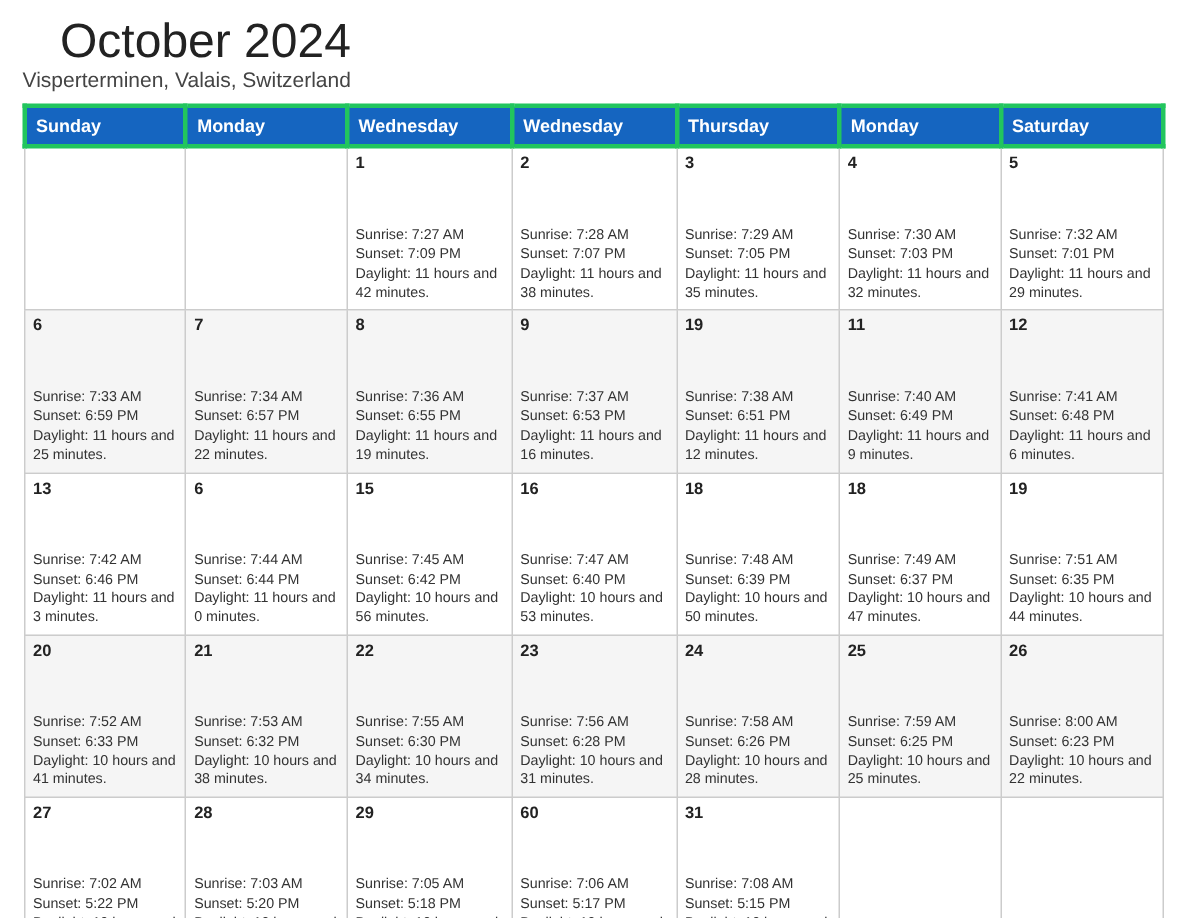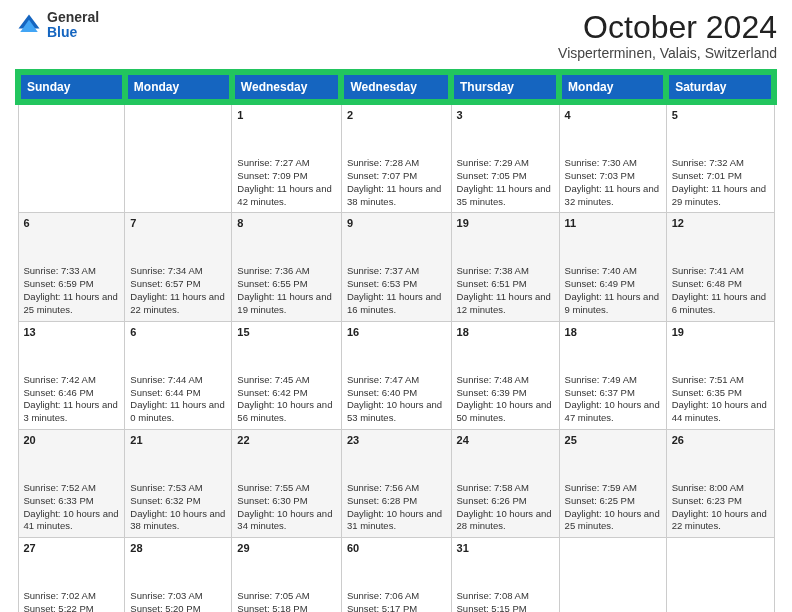--- a/index.html
+++ b/index.html
@@ -64,21 +64,21 @@
       border-collapse: collapse;
       border: 1px solid #ccc;
     }
     .calendar th {
       background: #1565c0;
       color: #fff;
       font-size: 12px;
       font-weight: bold;
       padding: 5px 6px;
       text-align: left;
-      border: 6px solid #22c55e;
+      border: 3px solid #22c55e;
     }
     .calendar td {
       vertical-align: top;
       border: 1px solid #ccc;
       padding: 4px 5px;
       width: 113px;
       min-height: 80px;
       font-size: 10px;
       color: #333;
       background: #fff;
@@ -101,30 +101,20 @@
     }
     .empty-cell {
       background: #f9f9f9;
     }
   </style>
 </head>
 <body>
 
 <div class="page">
   <div class="header">
-    <div class="logo">
-      <svg class="logo-icon" viewBox="0 0 32 32" xmlns="http://www.w3.org/2000/svg">
-        <polygon points="16,4 28,20 4,20" fill="#1565c0"></polygon>
-        <polygon points="16,10 26,24 6,24" fill="#42a5f5"></polygon>
-      </svg>
-      <div class="logo-text">
-        <span class="logo-general">General</span>
-        <span class="logo-blue">Blue</span>
-      </div>
-    </div>
     <div class="title-block">
       <div class="month-title">October 2024</div>
       <div class="location-title">Visperterminen, Valais, Switzerland</div>
     </div>
   </div>
 
   <table class="calendar">
     <thead>
       <tr>
       <th>Sunday</th>

